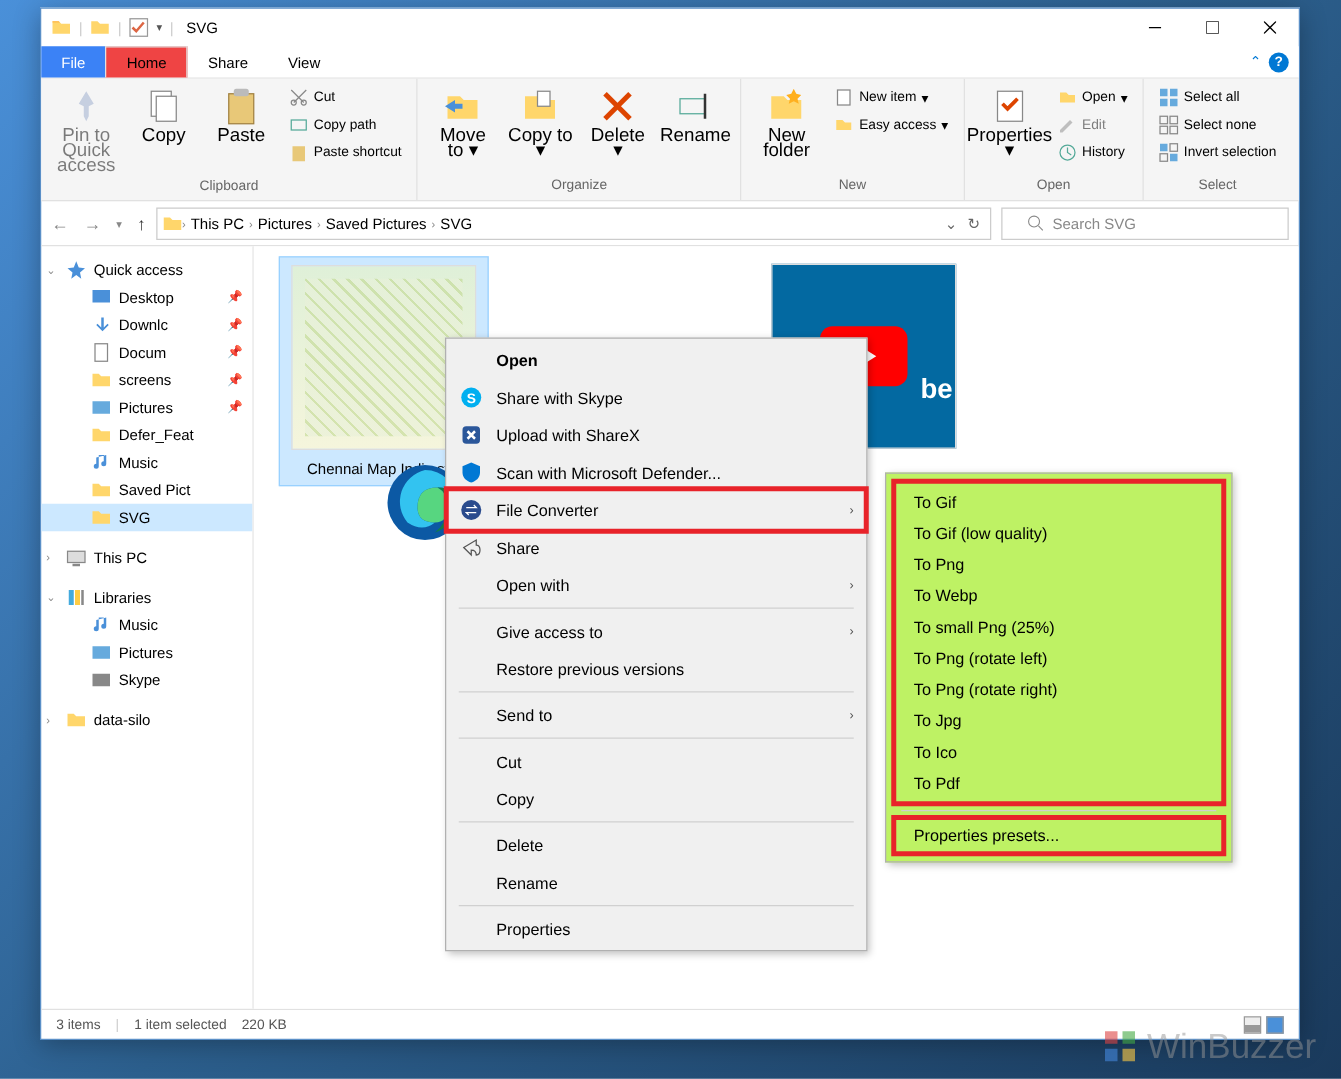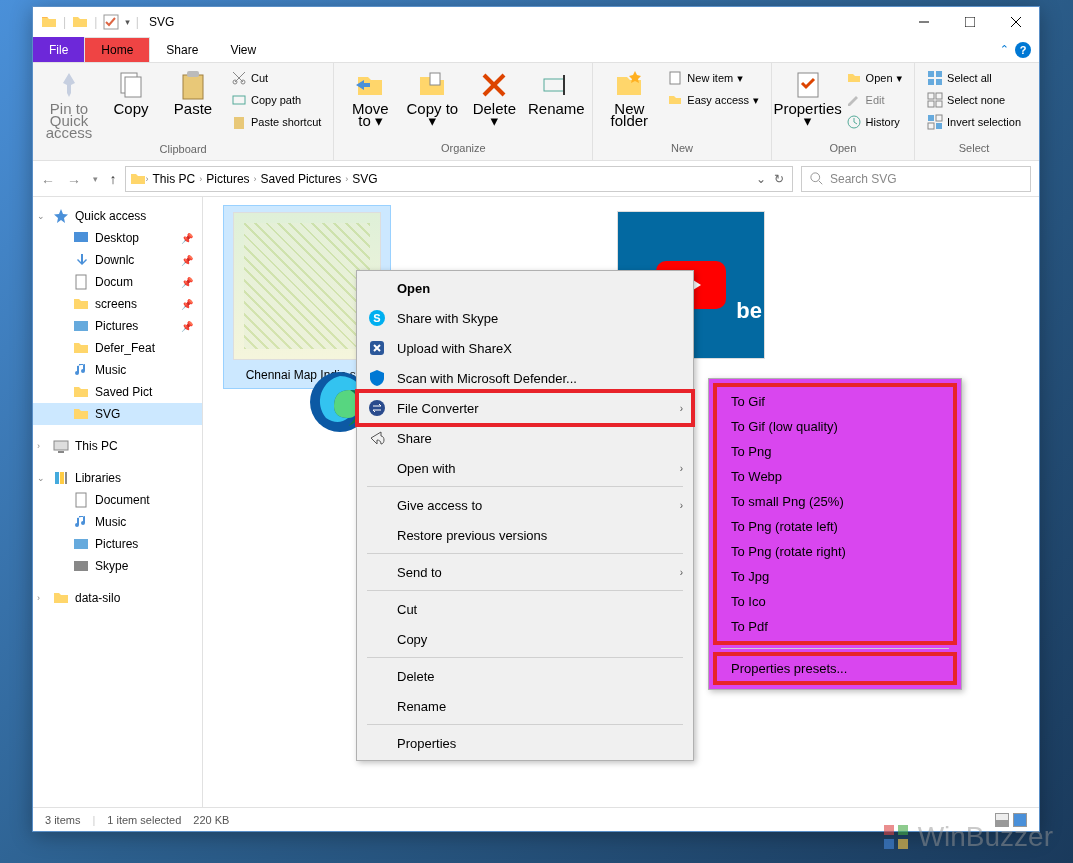--- a/index.html
+++ b/index.html
@@ -9,21 +9,21 @@
 .titlebar-icons { display: flex; align-items: center; gap: 4px; }
 .ti-folder { width: 16px; height: 16px; }
 .ti-sep { color: #ccc; font-size: 12px; margin: 0 2px; }
 .ti-check { width: 16px; height: 16px; }
 .ti-drop { font-size: 9px; color: #555; margin-left: 2px; }
 .title-text { margin-left: 8px; font-size: 12px; color: #000; }
 .title-controls { margin-left: auto; display: flex; }
 .tc-btn { width: 46px; height: 30px; display: flex; align-items: center; justify-content: center; cursor: pointer; }
 .tabs { height: 26px; display: flex; align-items: stretch; background: #fff; border-bottom: 1px solid #e1e1e1; }
 .tab { padding: 0 16px; display: flex; align-items: center; font-size: 12px; cursor: pointer; }
-.tab.file { background: #6d28d9; color: #fff; }
+.tab.file { background: #3b82f6; color: #fff; }
 .tab.active { border: 1px solid #e1e1e1; border-bottom: none; background: #ef4444; }
 .tab-right { margin-left: auto; display: flex; align-items: center; padding-right: 8px; gap: 6px; }
 .help-circle { width: 16px; height: 16px; background: #0078d4; border-radius: 50%; color: #fff; font-size: 11px; display: flex; align-items: center; justify-content: center; font-weight: bold; }
 .ribbon { height: 98px; background: #f5f5f5; display: flex; border-bottom: 1px solid #e1e1e1; }
 .rib-group { display: flex; flex-direction: column; border-right: 1px solid #e1e1e1; padding: 4px 8px; }
 .rib-row { display: flex; align-items: flex-start; gap: 6px; flex: 1; }
 .rib-big { display: flex; flex-direction: column; align-items: center; width: 56px; cursor: pointer; padding: 2px; }
 .rib-big.disabled { opacity: 0.5; cursor: default; }
 .rib-big .icon { width: 32px; height: 32px; margin-bottom: 2px; }
 .rib-big .lbl { font-size: 15px; text-align: center; line-height: 12px; }
@@ -31,21 +31,21 @@
 .rib-small-col { display: flex; flex-direction: column; gap: 0; }
 .rib-label { text-align: center; font-size: 11px; color: #666; padding: 2px 0; }
 .addr-bar { height: 36px; display: flex; align-items: center; padding: 4px 8px; gap: 8px; border-bottom: 1px solid #e1e1e1; }
 .nav-arrows { display: flex; gap: 12px; align-items: center; color: #888; }
 .nav-arrows span { cursor: pointer; font-size: 14px; }
 .nav-arrows .enabled { color: #333; }
 .breadcrumb { flex: 1; border: 1px solid #ccc; height: 26px; display: flex; align-items: center; padding: 0 4px; font-size: 12px; }
 .bc-item { padding: 0 4px; cursor: pointer; }
 .bc-sep { color: #888; font-size: 9px; }
 .bc-right { margin-left: auto; display: flex; gap: 8px; padding-right: 4px; color: #666; }
-.search-box { width: 230px; border: 1px solid #ccc; height: 26px; display: flex; align-items: center; padding: 0 8px; font-size: 12px; color: #888; gap: 6px; }
+.search-box { width: 230px; border: 1px solid #ccc; height: 26px; display: flex; align-items: center; padding: 0 20px; font-size: 12px; color: #888; gap: 6px; }
 .content { flex: 1; display: flex; overflow: hidden; }
 .sidebar { width: 170px; border-right: 1px solid #e1e1e1; overflow-y: auto; padding: 8px 0; font-size: 12px; position: relative; }
 .side-item { display: flex; align-items: center; padding: 3px 8px 3px 20px; gap: 6px; cursor: pointer; position: relative; }
 .side-item.indent { padding-left: 40px; }
 .side-item.selected { background: #cce8ff; }
 .side-item .pin { color: #888; font-size: 10px; margin-left: auto; }
 .side-icon { width: 16px; height: 16px; flex-shrink: 0; }
 .side-chev { position: absolute; left: 4px; font-size: 9px; color: #888; }
 .main-area { flex: 1; position: relative; padding: 8px 20px; background: #fff; }
 .file-item { position: absolute; width: 168px; display: flex; flex-direction: column; align-items: center; cursor: pointer; }
@@ -54,21 +54,21 @@
 .file-name { font-size: 12px; text-align: center; padding: 2px 4px 6px; }
 .statusbar { height: 24px; border-top: 1px solid #e1e1e1; display: flex; align-items: center; padding: 0 12px; font-size: 11px; color: #555; gap: 12px; }
 .statusbar .right { margin-left: auto; display: flex; gap: 4px; }
 .ctx-menu { position: absolute; background: #f0f0f0; border: 1px solid #b0b0b0; box-shadow: 2px 2px 6px rgba(0,0,0,0.25); font-size: 13px; padding: 2px; z-index: 100; }
 .ctx-item { display: flex; align-items: center; padding: 5px 24px 5px 8px; cursor: pointer; position: relative; min-height: 26px; }
 .ctx-item.bold { font-weight: 600; }
 .ctx-item .ci-icon { width: 20px; height: 20px; margin-right: 10px; display: flex; align-items: center; justify-content: center; flex-shrink: 0; }
 .ctx-item .ci-arrow { position: absolute; right: 8px; font-size: 10px; color: #555; }
 .ctx-sep { height: 1px; background: #d0d0d0; margin: 3px 8px; }
 .hl-red { border: 4px solid #e8232a; margin: -4px; }
-.sub-menu { position: absolute; left: 708px; top: 378px; width: 254px; background: #d946ef; border: 1px solid #b0b0b0; box-shadow: 2px 2px 6px rgba(0,0,0,0.25); font-size: 13px; padding: 4px; z-index: 101; }
+.sub-menu { position: absolute; left: 708px; top: 378px; width: 278px; background: #bef264; border: 1px solid #b0b0b0; box-shadow: 2px 2px 6px rgba(0,0,0,0.25); font-size: 13px; padding: 4px; z-index: 101; }
 .sub-item { padding: 5px 10px; cursor: pointer; }
 .hl-box { border: 4px solid #e8232a; padding: 2px 4px; }
 .hl-box2 { border: 4px solid #e8232a; padding: 0 4px; margin-top: 2px; }
 .edge-icon { position: absolute; left: 308px; top: 370px; width: 64px; height: 64px; z-index: 50; }
 .map-thumb { background: linear-gradient(180deg, #dff0d8 0%, #f5f5dc 100%); position: relative; }
 .map-thumb::before { content: ""; position: absolute; inset: 10px; background: repeating-linear-gradient(45deg, #c0d890, #c0d890 2px, #e8f0d8 2px, #e8f0d8 8px); opacity: 0.6; }
 .yt-thumb { background: #0369a1; display: flex; align-items: center; justify-content: center; }
 .yt-logo { width: 70px; height: 48px; background: #ff0000; border-radius: 10px; display: flex; align-items: center; justify-content: center; position: relative; }
 .yt-logo::after { content: ""; border-left: 16px solid #fff; border-top: 10px solid transparent; border-bottom: 10px solid transparent; margin-left: 4px; }
 .yt-text { position: absolute; bottom: 34px; right: 2px; color: #fff; font-size: 22px; font-weight: bold; }
@@ -417,26 +417,20 @@
           <span class="side-chev">⌄</span>
           <svg class="side-icon" viewBox="0 0 16 16">
             <rect x="2" y="2" width="4" height="12" fill="#4ad"></rect>
             <rect x="7" y="2" width="4" height="12" fill="#fc4"></rect>
             <rect x="12" y="2" width="2" height="12" fill="#888"></rect>
           </svg>
           <span>Libraries</span>
         </div>
       <div class="side-item indent">
           <svg class="side-icon" viewBox="0 0 16 16">
-            <rect x="3" y="1" width="10" height="14" fill="#fff" stroke="#888"></rect>
-          </svg>
-          <span>Document</span>
-        </div>
-      <div class="side-item indent">
-          <svg class="side-icon" viewBox="0 0 16 16">
             <path fill="#4a90d9" d="M6 2v9a2 2 0 11-2-2V4l8-2v7a2 2 0 11-2-2V2z"></path>
           </svg>
           <span>Music</span>
         </div>
       <div class="side-item indent">
           <svg class="side-icon" viewBox="0 0 16 16">
             <rect x="1" y="3" width="14" height="10" fill="#6ad"></rect>
           </svg>
           <span>Pictures</span>
         </div>

